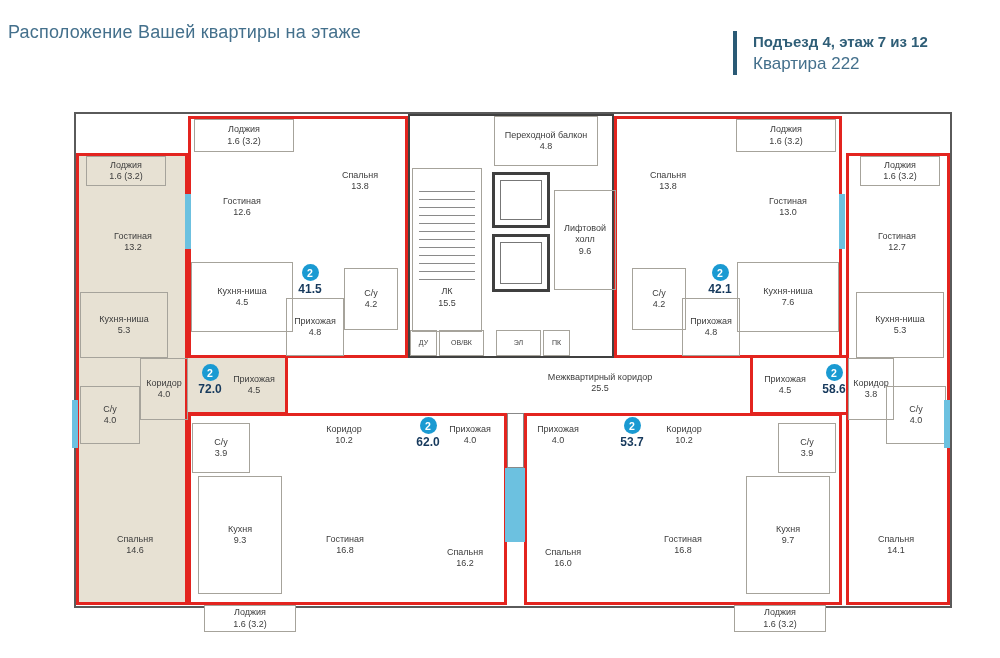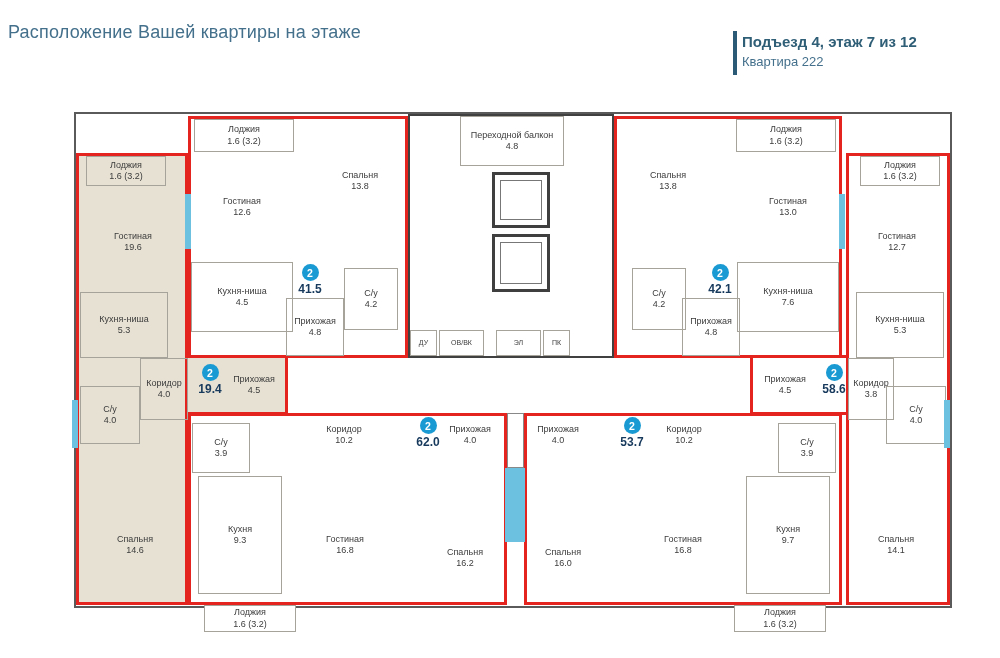--- a/index.html
+++ b/index.html
@@ -4,24 +4,24 @@
 <style>
   * { margin:0; padding:0; box-sizing:border-box; }
   html,body { background:#fff; }
   body { font-family:"Liberation Sans", sans-serif; }
   .page { position:relative; width:1000px; height:658px; background:#fff; overflow:hidden; }
 
   
   .title { position:absolute; left:8px; top:22px; font-size:18px; color:#44708c; letter-spacing:0.2px; }
   .view-block { position:absolute; left:476px; top:30px; display:flex; align-items:center; gap:12px; }
   .view-label { font-size:10.5px; letter-spacing:1px; color:#44708c; margin-top:18px; }
-  .hdr-right { position:absolute; left:733px; top:31px; display:flex; gap:5px; }
+  .hdr-right { position:absolute; left:733px; top:31px; display:flex; gap:16px; }
   .hdr-bar { width:4px; height:44px; background:#2a5a75; }
   .hdr-line1 { font-size:15px; font-weight:bold; color:#2f5e77; margin-top:2px; }
-  .hdr-line2 { font-size:13px; color:#44708c; margin-top:4px; }
+  .hdr-line2 { font-size:17px; color:#44708c; margin-top:4px; }
 
   
   .outline { position:absolute; left:74px; top:112px; width:878px; height:496px; border:2px solid #5a5a5a; background:#fff; }
   .apt { position:absolute; border:3px solid #e3241f; background:#fff; z-index:1; }
   .apt.beige { background:#e7e1d3; }
   .apt.bl0 { border-left:none; }
   .apt.br0 { border-right:none; }
   .core { position:absolute; border:2px solid #404040; background:#fff; z-index:1; }
   .room { position:absolute; display:flex; flex-direction:column; align-items:center; justify-content:center;
           text-align:center; border:1px solid #a6a39b; font-size:9px; color:#3c3c3c; line-height:1.25; z-index:2; padding:1px; }
@@ -67,21 +67,21 @@
   <div class="apt" style="left:188px;top:413px;width:319px;height:192px;"></div>
   <div class="apt" style="left:524px;top:413px;width:318px;height:192px;"></div>
   <div class="niche" style="left:507px;top:413px;width:17px;height:55px;"></div>
 
   <div class="room" style="left:86px;top:156px;width:80px;height:30px;">
     <span class="rn">Лоджия</span>
     <span class="ra">1.6 (3.2)</span>
   </div>
   <div class="room nb" style="left:80px;top:192px;width:106px;height:100px;">
     <span class="rn">Гостиная</span>
-    <span class="ra">19.6</span>
+    <span class="ra">13.2</span>
   </div>
   <div class="room" style="left:80px;top:292px;width:88px;height:66px;">
     <span class="rn">Кухня-ниша</span>
     <span class="ra">5.3</span>
   </div>
   <div class="room" style="left:80px;top:386px;width:60px;height:58px;">
     <span class="rn">С/у</span>
     <span class="ra">4.0</span>
   </div>
   <div class="room" style="left:140px;top:358px;width:48px;height:62px;">
@@ -115,41 +115,54 @@
   </div>
   <div class="room" style="left:286px;top:298px;width:58px;height:58px;">
     <span class="rn">Прихожая</span>
     <span class="ra">4.8</span>
   </div>
   <div class="room" style="left:344px;top:268px;width:54px;height:62px;">
     <span class="rn">С/у</span>
     <span class="ra">4.2</span>
   </div>
 
-  <div class="room" style="left:460px;top:116px;width:104px;height:50px;">
+  <div class="room" style="left:494px;top:116px;width:104px;height:50px;">
     <span class="rn">Переходной балкон</span>
     <span class="ra">4.8</span>
   </div>
+  <div class="room" style="left:412px;top:168px;width:70px;height:164px;">
+    <div class="steps"></div>
+    <span class="rn">ЛК</span>
+    <span class="ra">15.5</span>
+  </div>
   <div class="shaft" style="left:492px;top:172px;width:58px;height:56px;">
     <div class="shaft-in"></div>
   </div>
   <div class="shaft" style="left:492px;top:234px;width:58px;height:58px;">
     <div class="shaft-in"></div>
   </div>
+  <div class="room" style="left:554px;top:190px;width:62px;height:100px;">
+    <span class="rn">Лифтовой холл</span>
+    <span class="ra">9.6</span>
+  </div>
   <div class="room tech" style="left:410px;top:330px;width:27px;height:26px;">
     <span class="rn">ДУ</span>
   </div>
   <div class="room tech" style="left:439px;top:330px;width:45px;height:26px;">
     <span class="rn">ОВ/ВК</span>
   </div>
   <div class="room tech" style="left:496px;top:330px;width:45px;height:26px;">
     <span class="rn">ЭЛ</span>
   </div>
   <div class="room tech" style="left:543px;top:330px;width:27px;height:26px;">
     <span class="rn">ПК</span>
+  </div>
+  <div class="room nb" style="left:545px;top:360px;width:110px;height:46px;">
+    <span class="rn">Межквартирный коридор</span>
+    <span class="ra">25.5</span>
   </div>
 
   <div class="room nb" style="left:622px;top:120px;width:92px;height:122px;">
     <span class="rn">Спальня</span>
     <span class="ra">13.8</span>
   </div>
   <div class="room" style="left:632px;top:268px;width:54px;height:62px;">
     <span class="rn">С/у</span>
     <span class="ra">4.2</span>
   </div>
@@ -262,21 +275,21 @@
   <div class="win" style="left:505px;top:468px;width:20px;height:74px;"></div>
   <div class="win" style="left:944px;top:400px;width:6px;height:48px;"></div>
   <div class="win" style="left:72px;top:400px;width:6px;height:48px;"></div>
 
   <div class="badge" style="left:290px;top:264px;">
     <div class="c">2</div>
     <div class="a">41.5</div>
   </div>
   <div class="badge" style="left:190px;top:364px;">
     <div class="c">2</div>
-    <div class="a">19.4</div>
+    <div class="a">72.0</div>
   </div>
   <div class="badge" style="left:700px;top:264px;">
     <div class="c">2</div>
     <div class="a">42.1</div>
   </div>
   <div class="badge" style="left:814px;top:364px;">
     <div class="c">2</div>
     <div class="a">58.6</div>
   </div>
   <div class="badge" style="left:408px;top:417px;">

